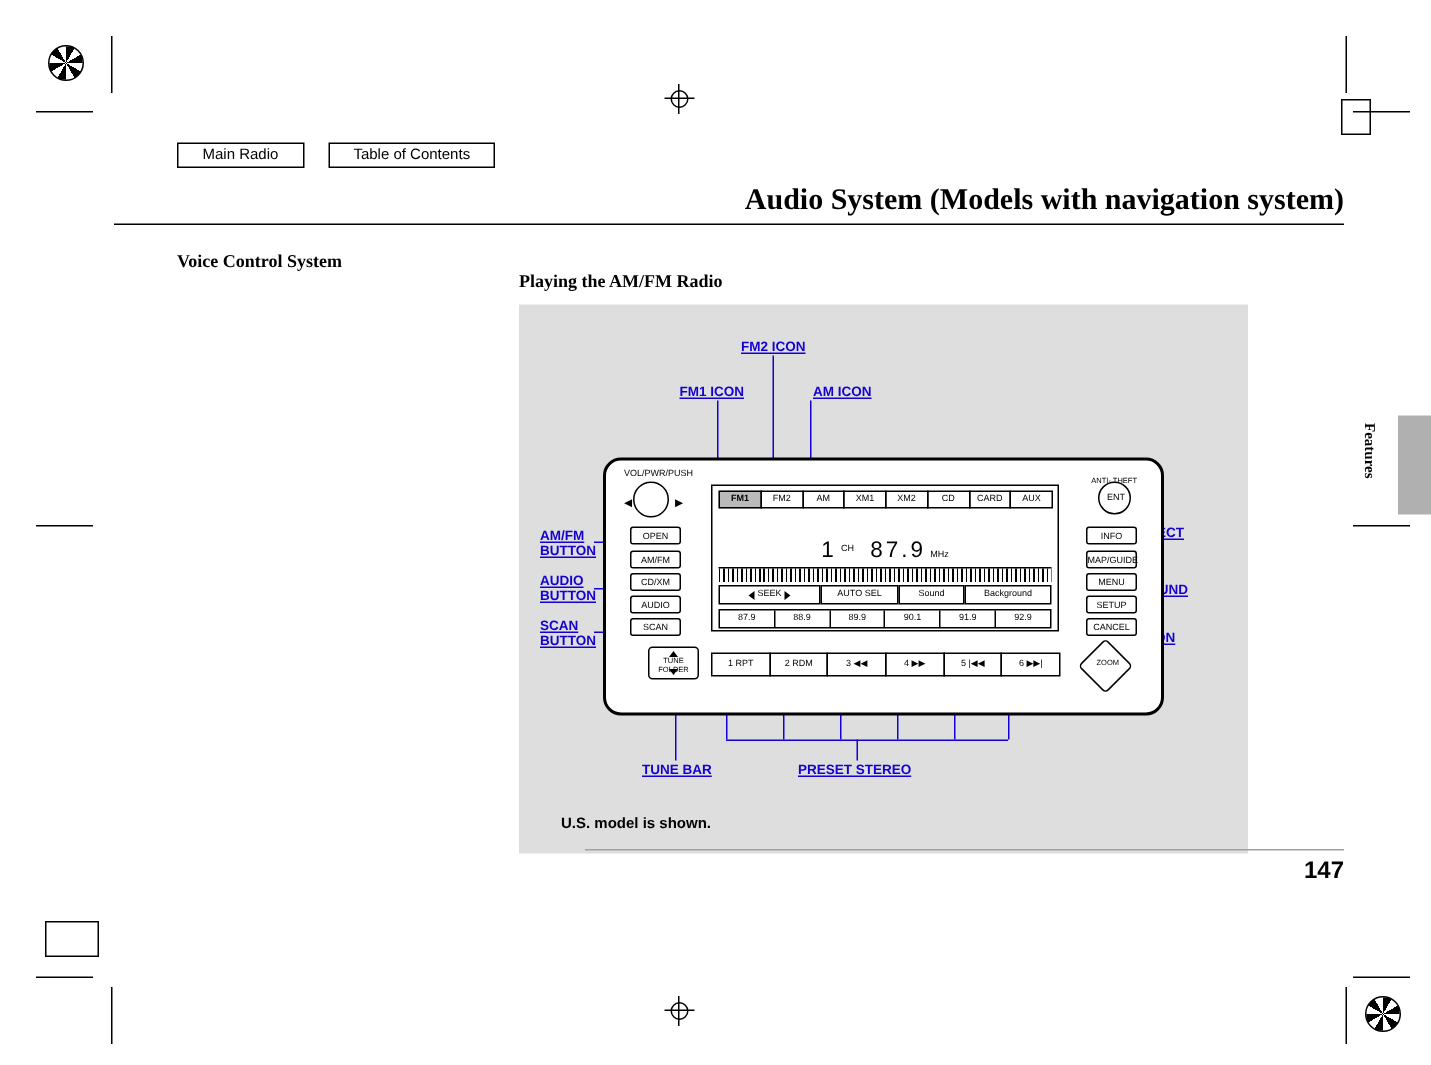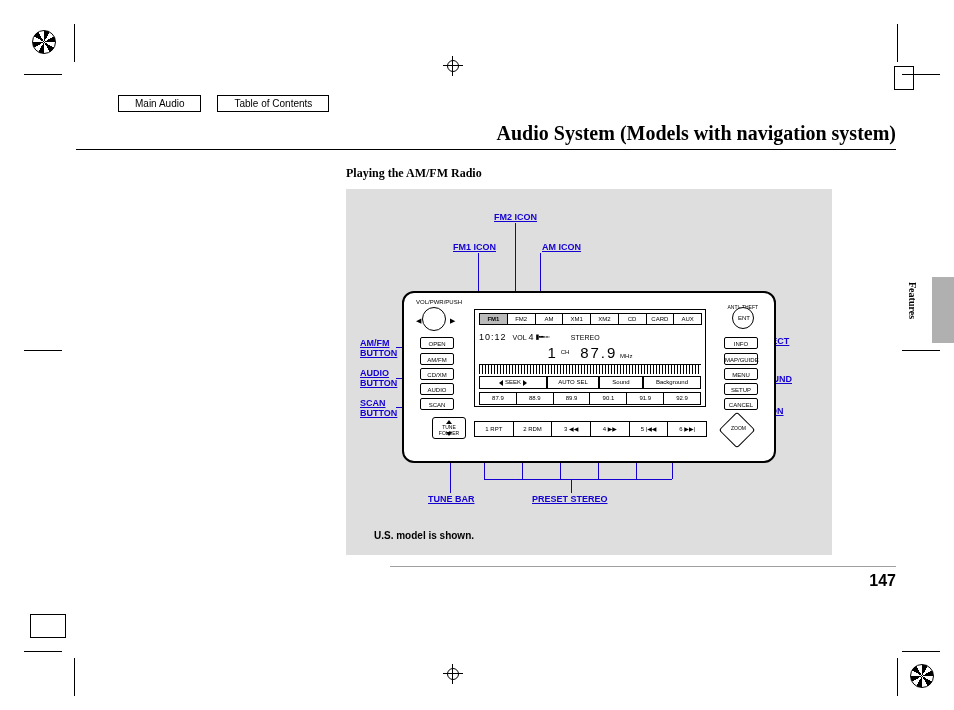--- a/index.html
+++ b/index.html
@@ -34,21 +34,21 @@
   
   .navbar { position:absolute; left:118px; top:95px; display:flex; }
   .navbtn { border:1px solid #000; padding:2px 16px; font:10px Arial,sans-serif; background:#fff; margin-right:16px; }
 
   
   .title-row { position:absolute; left:76px; top:122px; right:58px; border-bottom:1px solid #000; padding-bottom:4px; }
   .title { font-size:20px; font-weight:600; text-align:right; }
 
   
   .col-left  { position:absolute; left:118px; top:166px; width:210px; font-size:12px; line-height:1.35; }
-  .col-right { position:absolute; left:346px; top:166px; width:498px; }
+  .col-right { position:absolute; left:346px; top:180px; width:498px; }
   .subhead { font-weight:700; font-size:12px; margin-bottom:2px; }
 
   
   .artbox { position:relative; margin-top:8px; width:486px; height:366px; background:#dedede; }
   .footnote { position:absolute; left:28px; bottom:14px; font:700 10px Arial,sans-serif; }
 
   
   .label-blue { position:absolute; color:#1400d1; font:700 9px Arial,sans-serif; line-height:1.1; white-space:nowrap;text-decoration:underline; }
   .lead { position:absolute; background:#1400d1; }
   .lead.v { width:1px; } .lead.h { height:1px; }
@@ -128,29 +128,30 @@
     <div class="ring"></div>
   </div>
 <div class="reg-cross cb">
     <div class="ring"></div>
   </div>
 
 <div class="section-tab-bg"></div>
 <div class="section-tab">Features</div>
 
 <div class="navbar">
-  <div class="navbtn">Main Audio</div>
+  <div class="navbtn">Main Radio</div>
   <div class="navbtn">Table of Contents</div>
 </div>
 
 <div class="title-row">
   <div class="title">Audio System (Models with navigation system)</div>
 </div>
 
 <div class="col-left">
+  <div class="subhead">Voice Control System</div>
 </div>
 
 <div class="col-right">
   <div class="subhead">Playing the AM/FM Radio</div>
 
   <div class="artbox">
 
     <div class="label-blue" style="left:148px; top:24px;">FM2 ICON</div>
     <div class="label-blue" style="left:107px; top:54px;">FM1 ICON</div>
     <div class="label-blue" style="left:196px; top:54px;">AM ICON</div>
@@ -233,27 +234,20 @@
           <div class="scr-row1" id="tabs-row">
               <div class="chip sel">FM1</div>
               <div class="chip">FM2</div>
               <div class="chip">AM</div>
               <div class="chip">XM1</div>
               <div class="chip">XM2</div>
               <div class="chip">CD</div>
               <div class="chip">CARD</div>
               <div class="chip">AUX</div>
             </div>
-          <div class="scr-row2">
-            <span style="font-size:9px; letter-spacing:1px;">10:12</span>
-            <span style="margin-left:6px;">VOL</span>
-            <span style="margin-left:2px;font-size:9px;">4</span>
-            <span style="margin-left:2px;letter-spacing:-1px;">▮▪▪▪▫▫▫▫</span>
-            <span style="margin-left:22px;">STEREO</span>
-          </div>
           <div class="scr-freq">
             <span class="big">1</span>
             <span style="font-size:6px;vertical-align:4px;">CH</span>
             <span class="big" style="margin-left:8px;">87.9</span>
             <span class="mhz">MHz</span>
           </div>
           <div class="scr-scale"></div>
           <div class="scr-row4">
             <div class="soft seek-soft">
               <span class="tri-l"></span>

